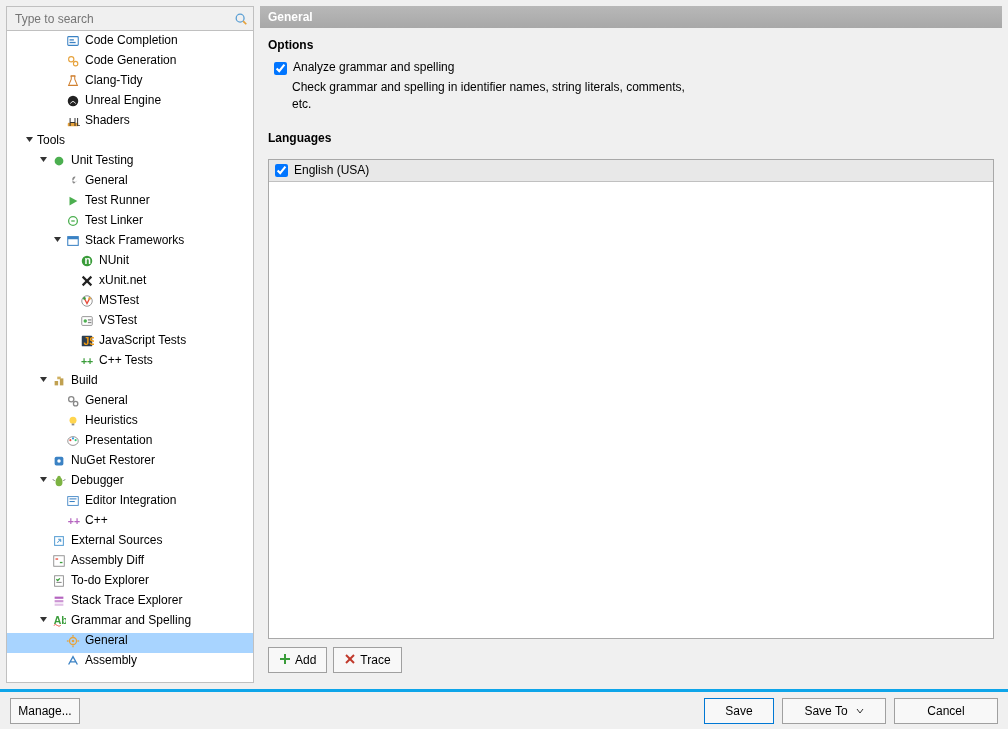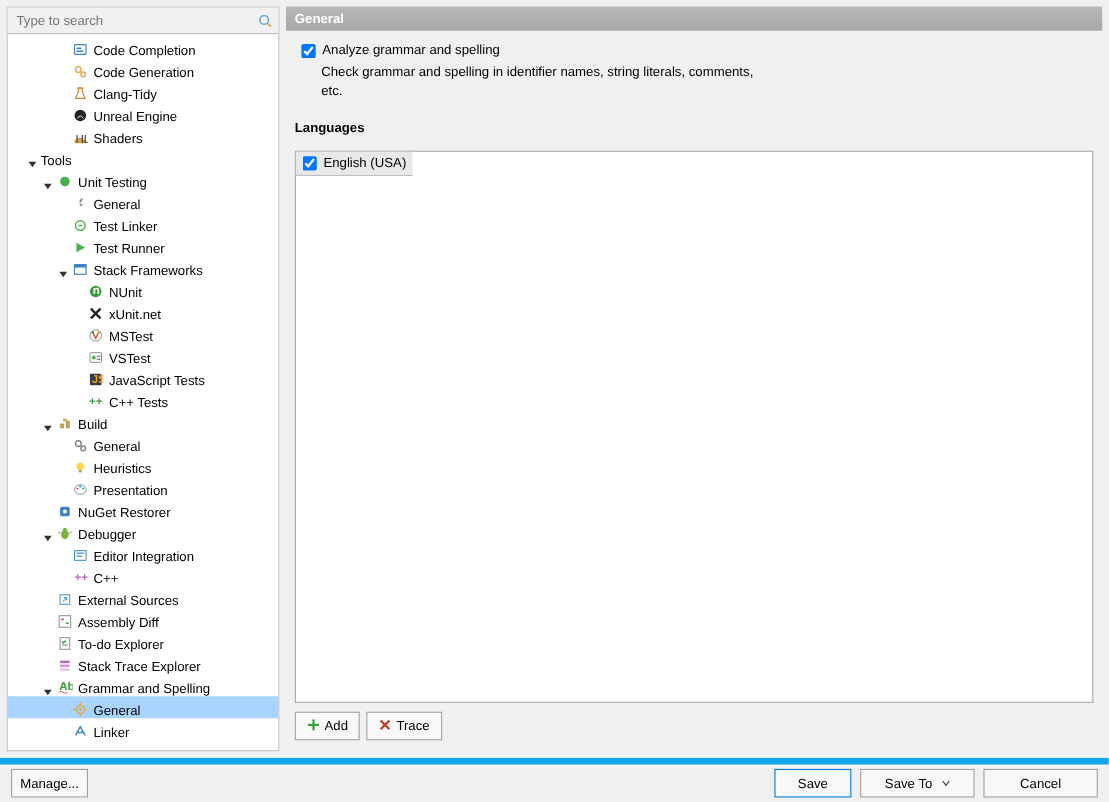--- a/index.html
+++ b/index.html
@@ -12,46 +12,46 @@
 .search-input { flex: 1; border: none; background: transparent; height: 22px; padding: 0 4px; color: #15803d; outline: none; }
 .search-icon { width: 16px; height: 16px; display: flex; align-items: center; justify-content: center; }
 
 .tree-wrap { flex: 1; position: relative; overflow: hidden; }
 .tree { position: absolute; inset: 0; overflow-y: auto; }
 .tree-inner { padding: 2px 0 2px 0; }
 .tree::-webkit-scrollbar { width: 12px; }
 .tree::-webkit-scrollbar-track { background: #f0f0f0; }
 .tree::-webkit-scrollbar-thumb { background: #c8c8c8; border: 1px solid #b0b0b0; }
 
-.tree-item { display: flex; align-items: flex-end; height: 20px; padding-right: 4px; cursor: default; white-space: nowrap; }
+.tree-item { display: flex; align-items: flex-start; height: 20px; padding-right: 4px; cursor: default; white-space: nowrap; }
 .tree-item.selected { background: #a8d4ff; }
 .tree-caret { width: 10px; height: 10px; display: inline-block; margin-right: 2px; }
 .tree-caret.none { visibility: hidden; }
 .tree-icon { width: 16px; height: 16px; display: inline-flex; align-items: center; justify-content: center; margin-right: 4px; }
 .tree-label { color: #000; }
 .i1 { padding-left: 18px; }
 .i2 { padding-left: 32px; }
 .i3 { padding-left: 46px; }
 .i4 { padding-left: 60px; }
 
 .right-panel { flex: 1; display: flex; flex-direction: column; }
 .header-bar { height: 22px; background: linear-gradient(#b8b8b8,#a8a8a8); color: #fff; display: flex; align-items: center; padding: 0 8px; font-weight: bold; }
 .content { flex: 1; background: #f0f0f0; padding: 10px 8px; display: flex; flex-direction: column; }
 .section-title { font-weight: bold; margin-bottom: 8px; }
 .option-row { display: flex; align-items: flex-start; gap: 6px; padding-left: 6px; }
 .option-row input[type=checkbox] { margin-top: 2px; }
 .option-desc { color: #000000; padding-left: 24px; margin-top: 4px; line-height: 1.4; max-width: 420px; }
 
-.lang-box { flex: 1; background: #fff; border: 1px solid #a8a8a8; margin-top: 6px; display: flex; flex-direction: row; }
+.lang-box { flex: 1; background: #fff; border: 1px solid #a8a8a8; margin-top: 6px; display: flex; flex-direction: column; }
 .lang-row { display: flex; align-items: center; height: 22px; background: #e8e8e8; border-bottom: 1px solid #c0c0c0; padding: 0 6px; gap: 6px; }
 .lang-body { flex: 1; }
 .btn-row { display: flex; gap: 6px; margin-top: 8px; }
 .btn { height: 26px; padding: 0 10px; background: #f8f8f8; border: 1px solid #a0a0a0; display: inline-flex; align-items: center; gap: 4px; cursor: pointer; }
 
-.footer { height: 40px; border-top: 6px solid #0ea5e9; display: flex; align-items: center; padding: 0 10px; gap: 8px; }
+.footer { height: 40px; border-top: 3px solid #0ea5e9; display: flex; align-items: center; padding: 0 10px; gap: 8px; }
 .footer-spacer { flex: 1; }
 .footer .btn { width: 70px; justify-content: center; }
 .footer .btn.wide { width: 104px; }
 .footer .btn.default { border: 1px solid #0078d4; }
 </style>
 </head>
 <body>
 
 <div class="main-area">
   <div class="left-panel">
@@ -141,34 +141,34 @@
                 <svg width="14" height="14" viewBox="0 0 16 16">
                   <path d="M11 3 A3 3 0 1 0 13 7 L9 11 L7 9 Z" fill="#8a8a8a"></path>
                 </svg>
               </span>
               <span class="tree-label">General</span>
             </div>
             <div class="tree-item i3">
               <span class="tree-caret none"></span>
               <span class="tree-icon">
                 <svg width="14" height="14" viewBox="0 0 16 16">
+                  <path d="M4 3 L13 8 L4 13 Z" fill="#4caf50"></path>
+                </svg>
+              </span>
+              <span class="tree-label">Test Runner</span>
+            </div>
+            <div class="tree-item i3">
+              <span class="tree-caret none"></span>
+              <span class="tree-icon">
+                <svg width="14" height="14" viewBox="0 0 16 16">
                   <circle cx="8" cy="8" r="5" fill="none" stroke="#4caf50" stroke-width="1.5"></circle>
                   <path d="M6 8 L10 8" stroke="#4caf50" stroke-width="1.5"></path>
                 </svg>
               </span>
               <span class="tree-label">Test Linker</span>
-            </div>
-            <div class="tree-item i3">
-              <span class="tree-caret none"></span>
-              <span class="tree-icon">
-                <svg width="14" height="14" viewBox="0 0 16 16">
-                  <path d="M4 3 L13 8 L4 13 Z" fill="#4caf50"></path>
-                </svg>
-              </span>
-              <span class="tree-label">Test Runner</span>
             </div>
             <div class="tree-item i3">
               <span class="tree-caret "><svg width="9" height="9" viewBox="0 0 9 9">
                   <path d="M1 2 L4.5 7 L8 2 Z" fill="#333"></path>
                 </svg></span>
               <span class="tree-icon">
                 <svg width="14" height="14" viewBox="0 0 16 16">
                   <rect x="2" y="3" width="12" height="10" fill="none" stroke="#3b82c4" stroke-width="1.2"></rect>
                   <rect x="2" y="3" width="12" height="3" fill="#3b82c4"></rect>
                 </svg>
@@ -398,30 +398,31 @@
               </span>
               <span class="tree-label">General</span>
             </div>
             <div class="tree-item i3">
               <span class="tree-caret none"></span>
               <span class="tree-icon">
                 <svg width="14" height="14" viewBox="0 0 16 16">
                   <path d="M3 12 L8 3 L13 12 M5 9 L11 9" fill="none" stroke="#3b82c4" stroke-width="1.5"></path>
                 </svg>
               </span>
-              <span class="tree-label">Linker</span>
+              <span class="tree-label">Assembly</span>
             </div>
           </div>
       </div>
     </div>
   </div>
 
   <div class="right-panel">
     <div class="header-bar">General</div>
     <div class="content">
+      <div class="section-title">Options</div>
       <div class="option-row">
         <input type="checkbox" checked="" style="">
         <span>Analyze grammar and spelling</span>
       </div>
       <div class="option-desc">Check grammar and spelling in identifier names, string literals, comments, etc.</div>
 
       <div class="section-title" style="margin-top:18px">Languages</div>
       <div class="lang-box">
         <div class="lang-row">
           <input type="checkbox" checked="" style="">

